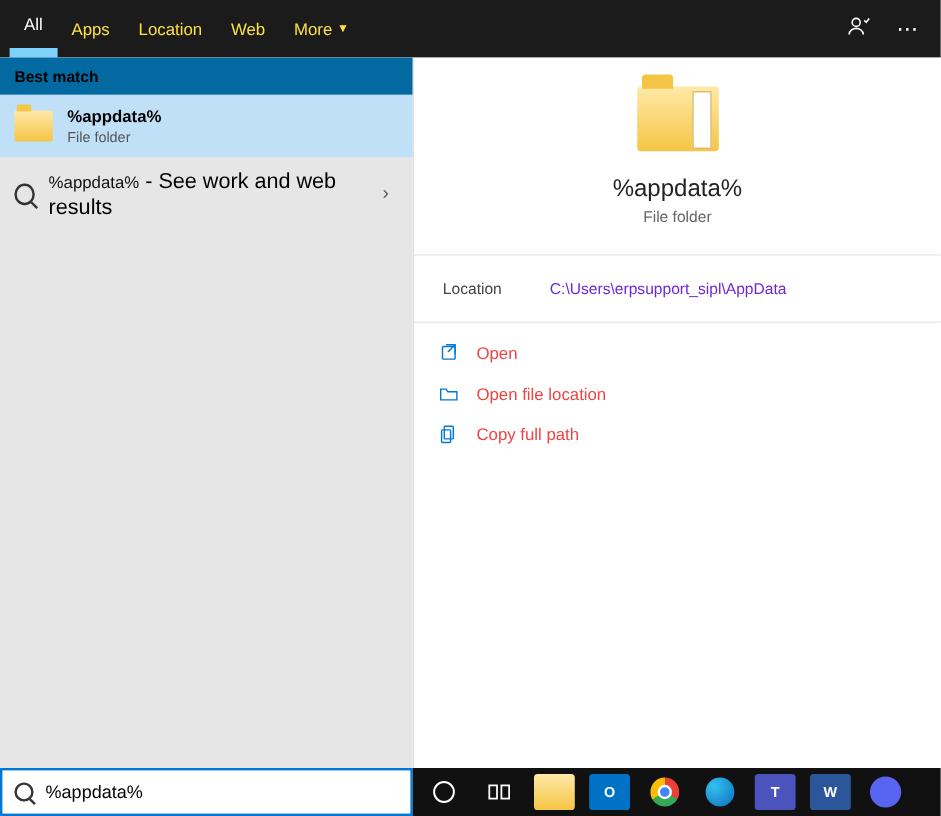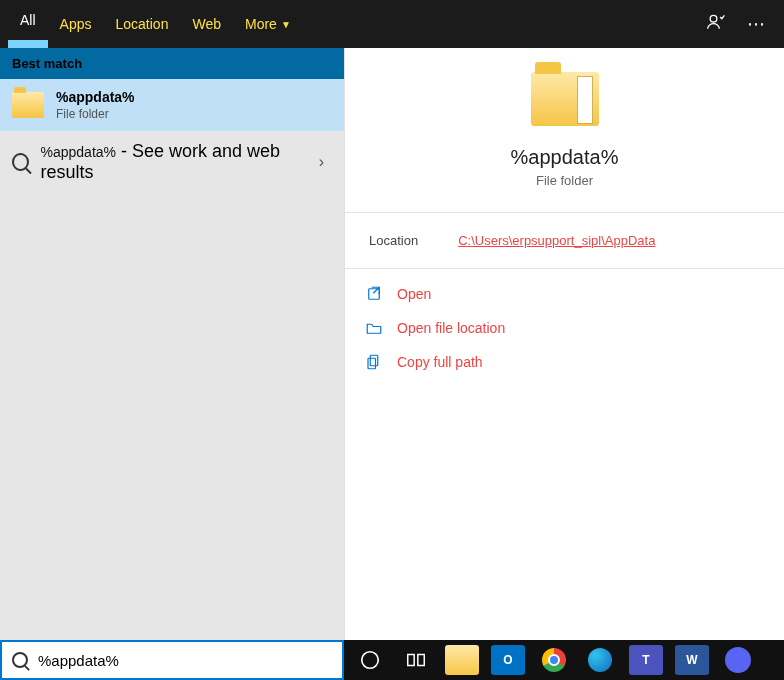--- a/index.html
+++ b/index.html
@@ -37,21 +37,21 @@
 
 .preview { display:flex; flex-direction:column; align-items:center; padding-bottom: 24px; }
 .folder-big { width: 68px; height: 54px; background: linear-gradient(#ffe9a8,#f5c545); border-radius:3px; position:relative; margin-bottom: 20px; }
 .folder-big::before { content:""; position:absolute; top:-10px; left:4px; width:26px; height:12px; background:#f5c545; border-radius:3px 3px 0 0; }
 .folder-big::after { content:""; position:absolute; right:6px; top:4px; width:14px; height:46px; background:#fff; border:1px solid #d0b050; }
 .preview .t1 { font-size: 20px; color:#222; }
 .preview .t2 { font-size: 13px; color:#666; margin-top: 4px; }
 
 .meta { border-top:1px solid #e5e5e5; border-bottom:1px solid #e5e5e5; padding: 20px 24px; display:flex; gap: 40px; font-size: 13px; }
 .meta .lbl { color:#444; }
-.meta .val { color:#ef4444; text-decoration: underline; cursor:pointer; }
+.meta .val { color:#6d28d9; cursor:pointer; }
 
 .actions { padding: 16px 20px; display:flex; flex-direction:column; gap: 16px; }
 .action { display:flex; align-items:center; gap: 14px; font-size: 14px; color:#ef4444; cursor:pointer; }
 .aicon { width:18px; height:18px; display:flex; align-items:center; justify-content:center; color:#0078d4; }
 .aicon svg { width:18px; height:18px; stroke:#0078d4; fill:none; stroke-width:1.6; }
 
 
 .searchbar { position:absolute; left:0; bottom:0; width:344px; height:40px; border:2px solid #0078d4; background:#fff; display:flex; align-items:center; padding:0 10px; gap:10px; }
 .searchbar .si { width:16px; height:16px; border:2px solid #333; border-radius:50%; position:relative; }
 .searchbar .si::after { content:""; position:absolute; width:6px; height:2px; background:#333; bottom:-3px; right:-4px; transform:rotate(45deg); }

